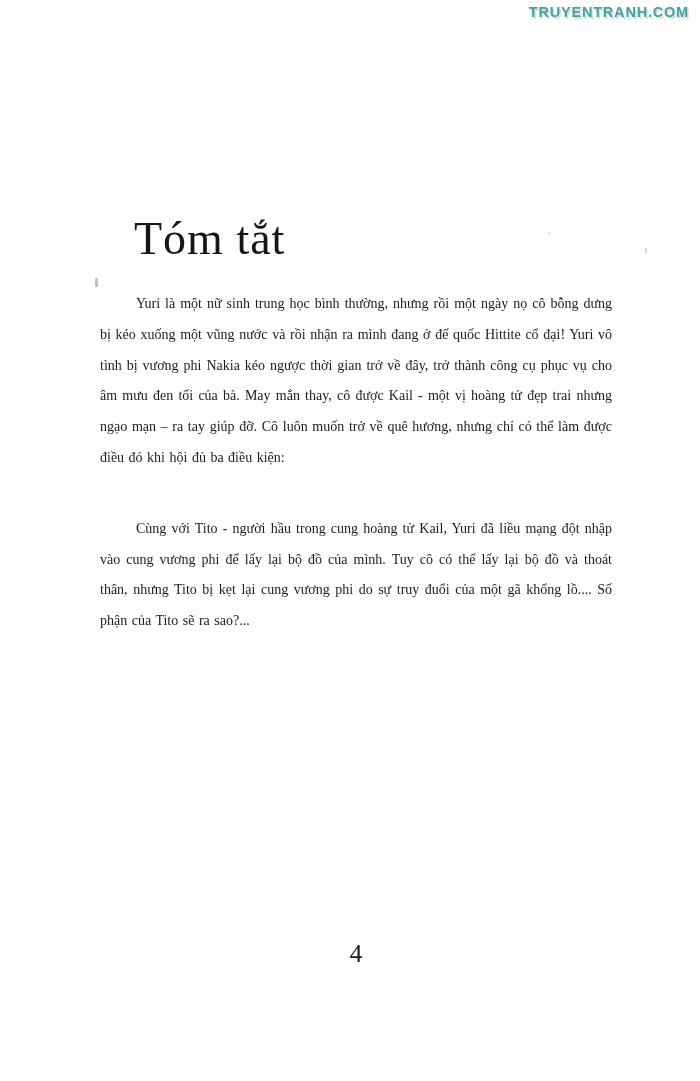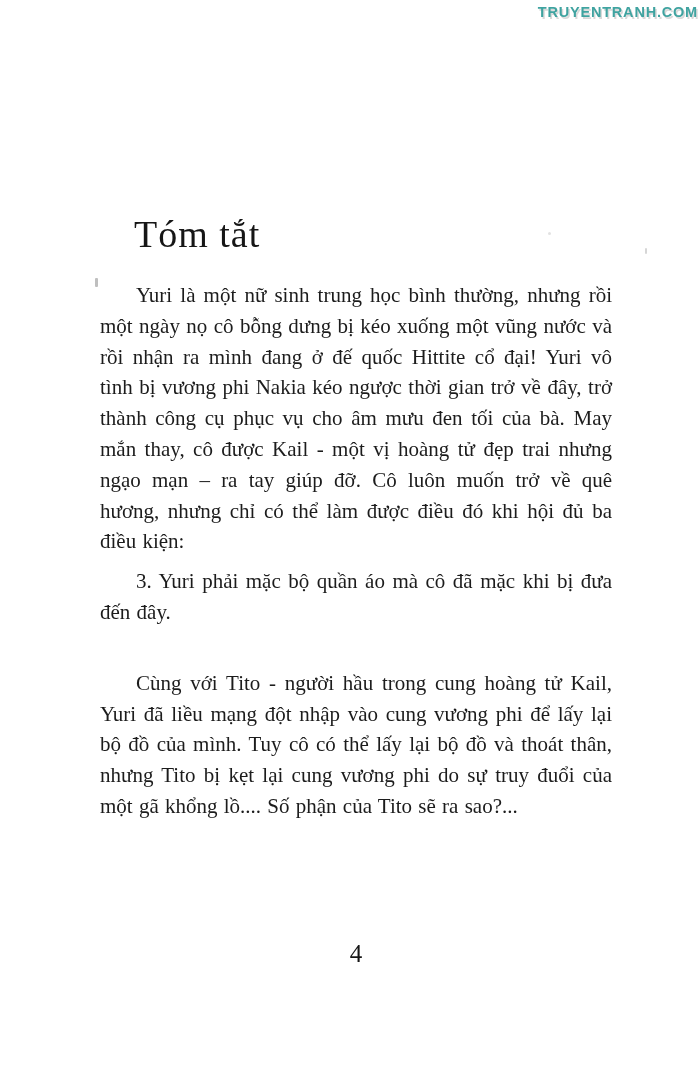--- a/index.html
+++ b/index.html
@@ -12,44 +12,44 @@
     width: 700px;
     height: 1081px;
     background: #ffffff;
     overflow: hidden;
     font-family: "Liberation Serif", serif;
     color: #1c1c1c;
   }
   .watermark {
     position: absolute;
     top: 4px;
-    right: 2px;
+    right: 11px;
     font-family: "Liberation Sans", sans-serif;
     font-weight: bold;
     font-size: 14.5px;
     letter-spacing: 0.8px;
     color: #3fa3a0;
     text-shadow: 1.5px 1.5px 0 #d9d9d9;
     transform: scaleY(1.05);
   }
   .content {
     position: absolute;
     left: 100px;
     top: 212px;
     width: 512px;
   }
   .title {
-    font-size: 38px;
+    font-size: 46px;
     font-weight: normal;
     margin: 0 0 24px 34px;
     letter-spacing: 1px;
     color: #161616;
   }
   .para {
-    font-size: 21px;
+    font-size: 14px;
     line-height: 30.8px;
     text-align: justify;
     text-indent: 36px;
     margin: 0 0 9px 0;
     word-spacing: 1px;
   }
   .para.last {
     margin-bottom: 0;
     margin-top: 40px;
   }
@@ -82,20 +82,19 @@
   <span class="scan-artifact artifact-2"></span>
   <span class="scan-artifact artifact-3"></span>
 
   <div class="content">
     <h1 class="title">Tóm tắt</h1>
 
     <p class="para">Yuri là một nữ sinh trung học bình thường, nhưng rồi một ngày nọ cô bỗng dưng bị kéo xuống một vũng nước và rồi nhận ra mình đang ở đế quốc Hittite cổ đại! Yuri vô tình bị vương phi Nakia kéo ngược thời gian trở về đây, trở thành công cụ phục vụ cho âm mưu đen tối của bà. May mắn thay, cô được Kail - một vị hoàng tử đẹp trai nhưng ngạo mạn – ra tay giúp đỡ. Cô luôn muốn trở về quê hương, nhưng chỉ có thể làm được điều đó khi hội đủ ba điều kiện:</p>
 
 
 
-    <p class="para">3. Yuri phải mặc bộ quần áo mà cô đã mặc khi bị đưa đến đây.</p>
 
     <p class="para last">Cùng với Tito - người hầu trong cung hoàng tử Kail, Yuri đã liều mạng đột nhập vào cung vương phi để lấy lại bộ đồ của mình. Tuy cô có thể lấy lại bộ đồ và thoát thân, nhưng Tito bị kẹt lại cung vương phi do sự truy đuổi của một gã khổng lồ.... Số phận của Tito sẽ ra sao?...</p>
   </div>
 
   <div class="page-number">4</div>
 
 </div>
 
 </body></html>

